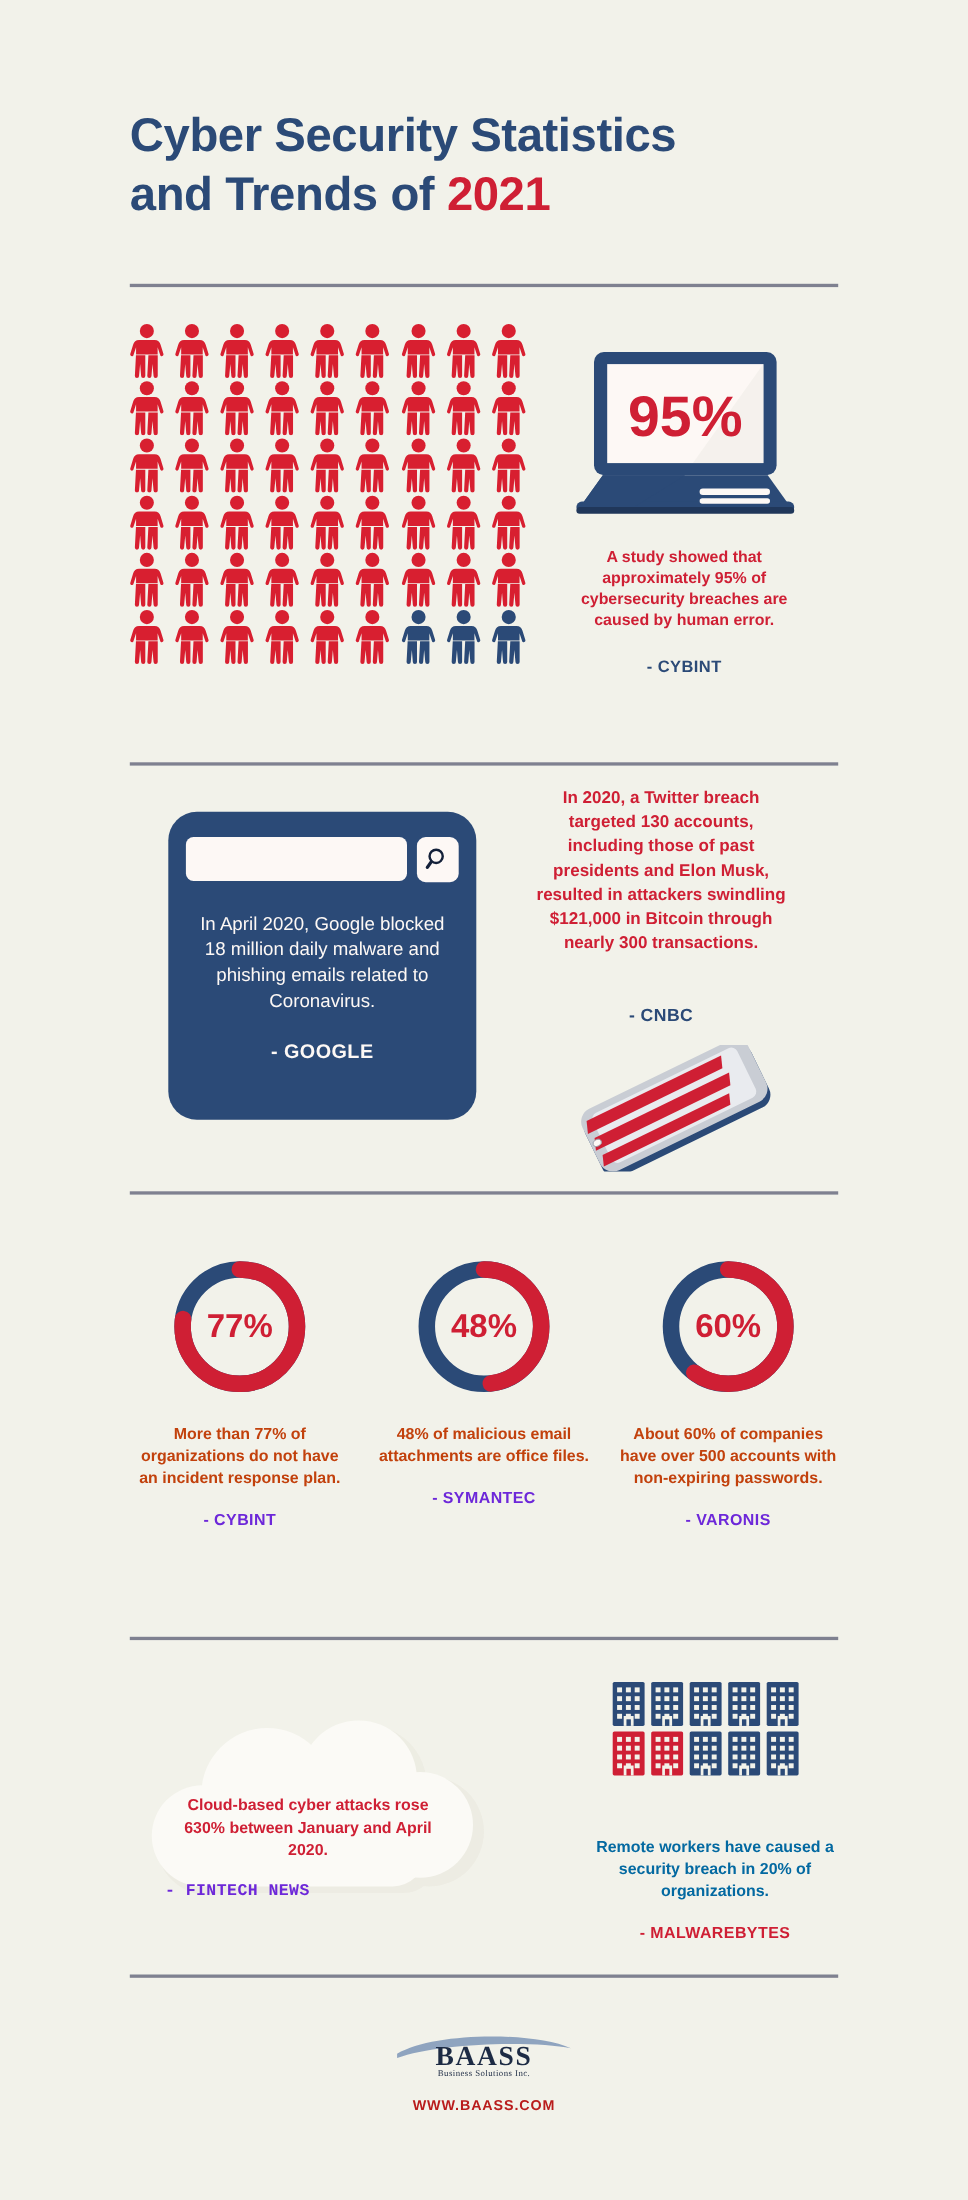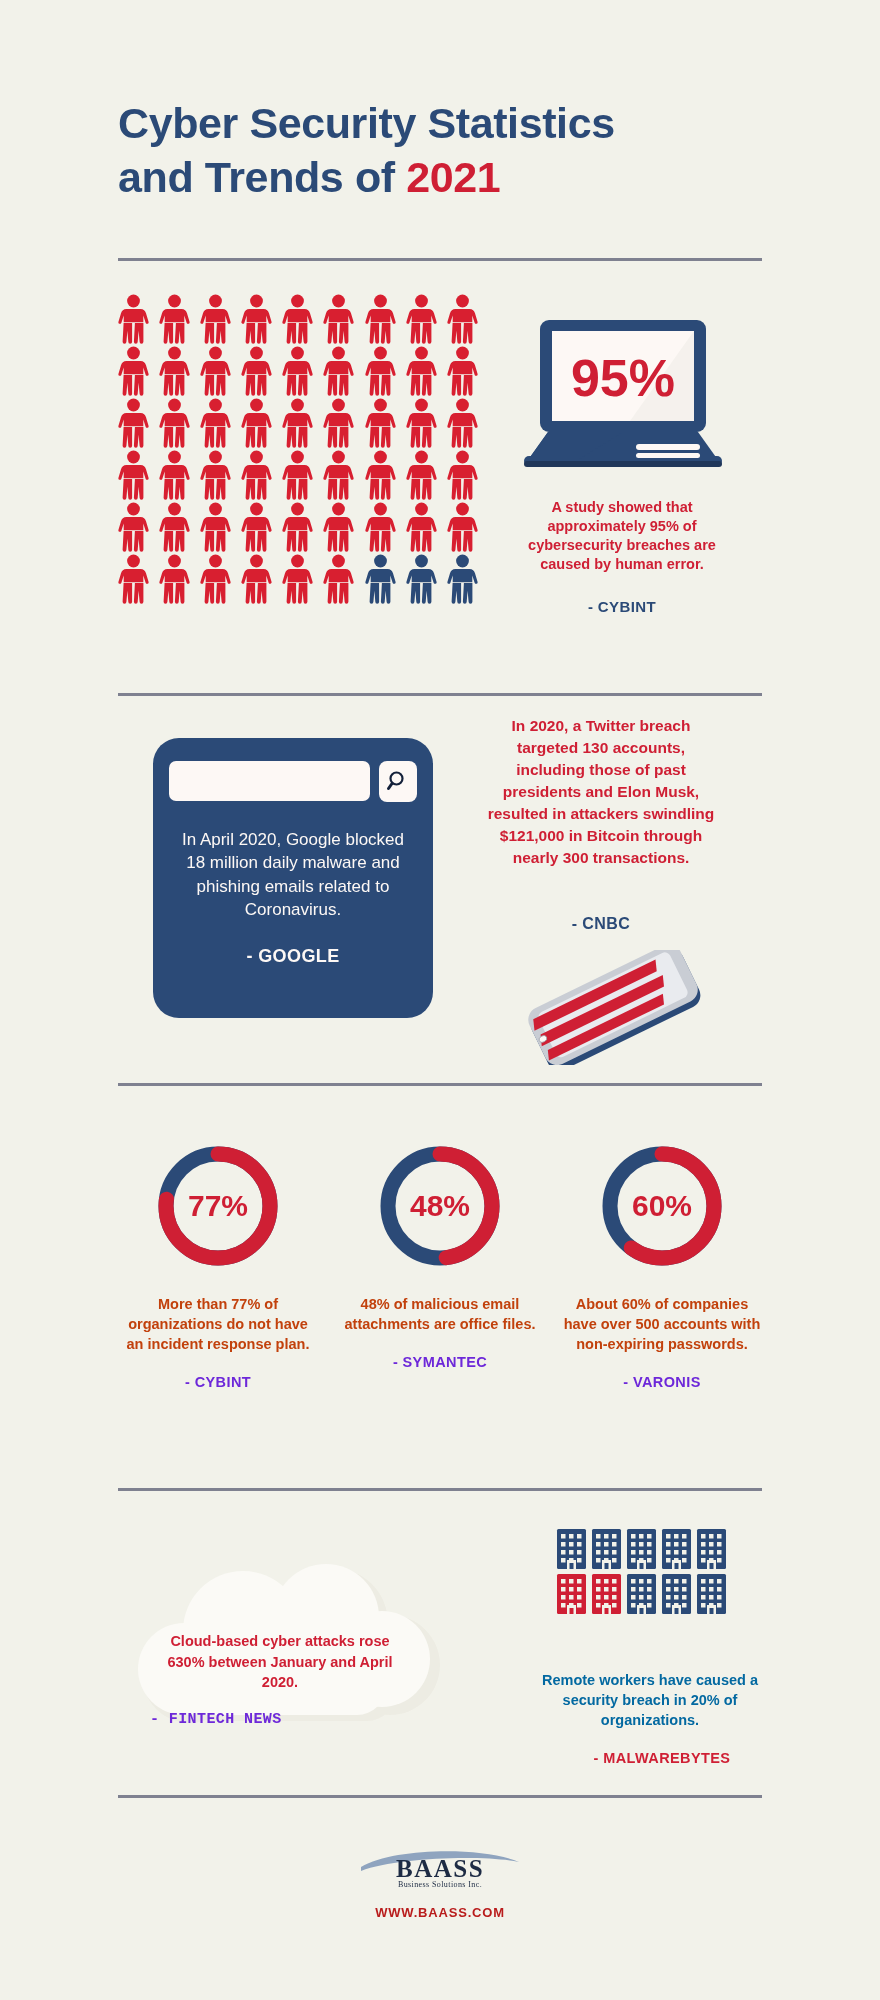--- a/index.html
+++ b/index.html
@@ -293,21 +293,21 @@
     top: 1670px;
     width: 220px;
     text-align: center;
     font-size: 14.5px;
     line-height: 1.38;
     font-weight: bold;
     color: #0369a1;
   }
   .remote-src {
     position: absolute;
-    left: 552px;
+    left: 540px;
     top: 1750px;
     width: 220px;
     text-align: center;
     font-size: 14.5px;
     font-weight: bold;
     color: #cf1f34;
     letter-spacing: 0.4px;
   }
 
   

